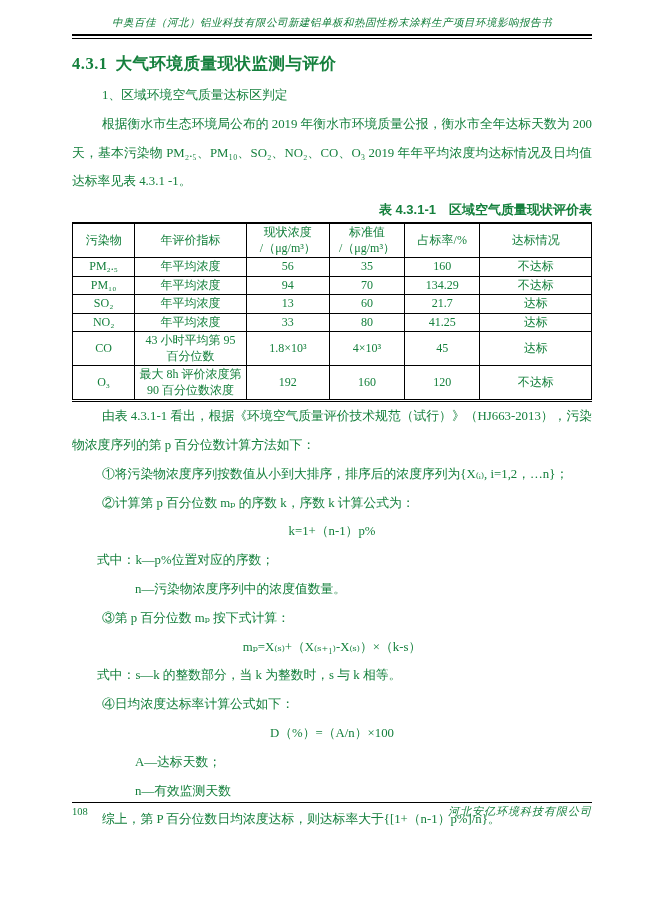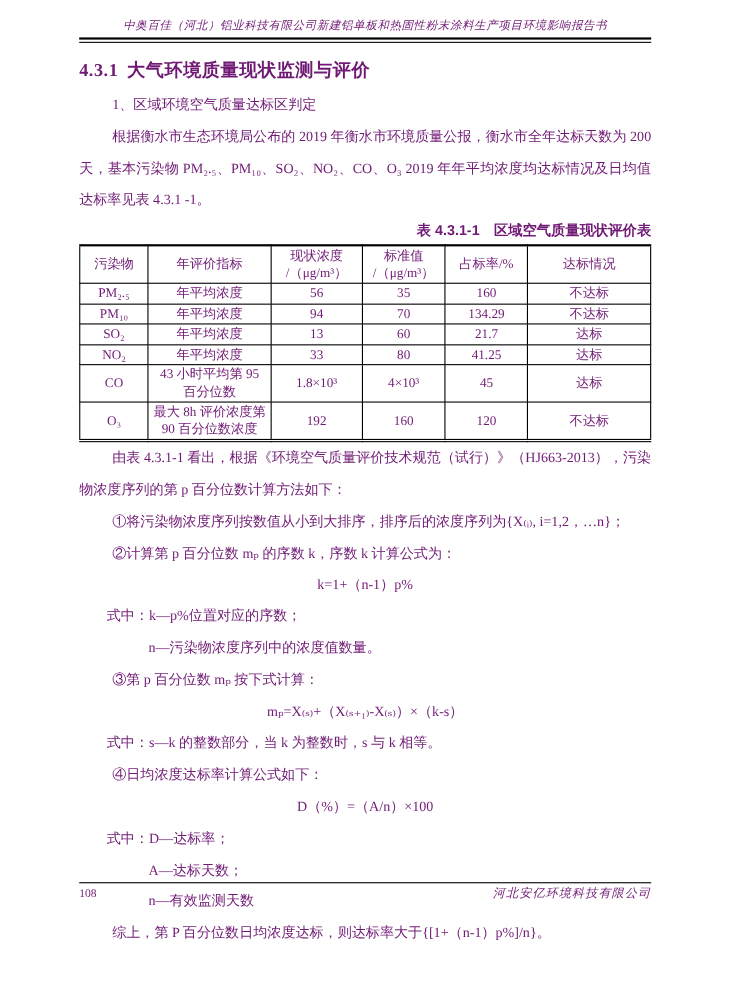--- a/index.html
+++ b/index.html
@@ -2,21 +2,21 @@
 <html lang="zh"><head>
 <meta charset="utf-8">
 <style>
   html,body { margin:0; padding:0; background:#ffffff; }
   .page {
     position:relative;
     width:664px; height:915px;
     background:#ffffff;
     box-sizing:border-box;
     font-family:"Liberation Serif","DejaVu Serif",serif;
-    color:#701a75;
+    color:#15803d;
     overflow:hidden;
   }
   .content { position:absolute; left:72px; top:16px; width:520px; }
 
   
   .doc-header-title {
     text-align:center;
     font-style:italic;
     font-size:10.5px;
     letter-spacing:0.5px;
@@ -178,21 +178,20 @@
     <p class="bt ind">①将污染物浓度序列按数值从小到大排序，排序后的浓度序列为{X₍ᵢ₎, i=1,2，…n}；</p>
     <p class="bt ind">②计算第 p 百分位数 mₚ 的序数 k，序数 k 计算公式为：</p>
     <p class="bt formula">k=1+（n-1）p%</p>
     <p class="bt ind2">式中：k—p%位置对应的序数；</p>
     <p class="bt hang">n—污染物浓度序列中的浓度值数量。</p>
     <p class="bt ind">③第 p 百分位数 mₚ 按下式计算：</p>
     <p class="bt formula">mₚ=X₍ₛ₎+（X₍ₛ₊₁₎-X₍ₛ₎）×（k-s）</p>
     <p class="bt ind2">式中：s—k 的整数部分，当 k 为整数时，s 与 k 相等。</p>
     <p class="bt ind">④日均浓度达标率计算公式如下：</p>
     <p class="bt formula">D（%）=（A/n）×100</p>
-    <p class="bt ind2">式中：D—达标率；</p>
     <p class="bt hang">A—达标天数；</p>
     <p class="bt hang">n—有效监测天数</p>
     <p class="bt ind">综上，第 P 百分位数日均浓度达标，则达标率大于{[1+（n-1）p%]/n}。</p>
 
   </div>
 
   <div class="footer">
     <div class="footer-rule"></div>
     <div class="footer-line">
       <span class="page-number">108</span>

